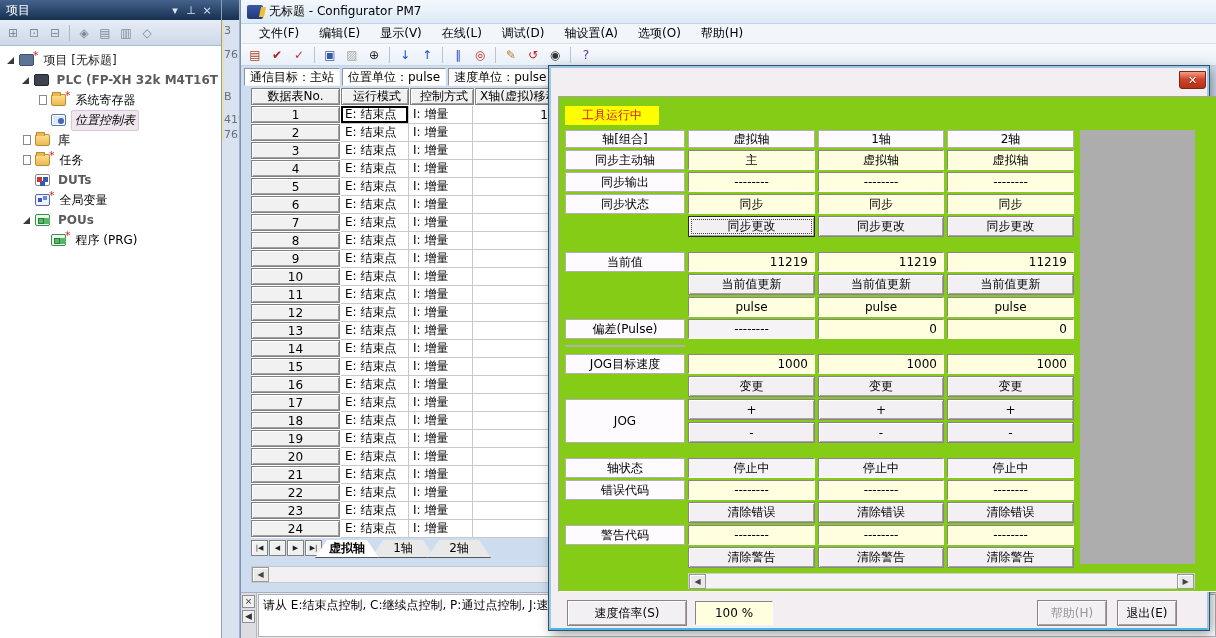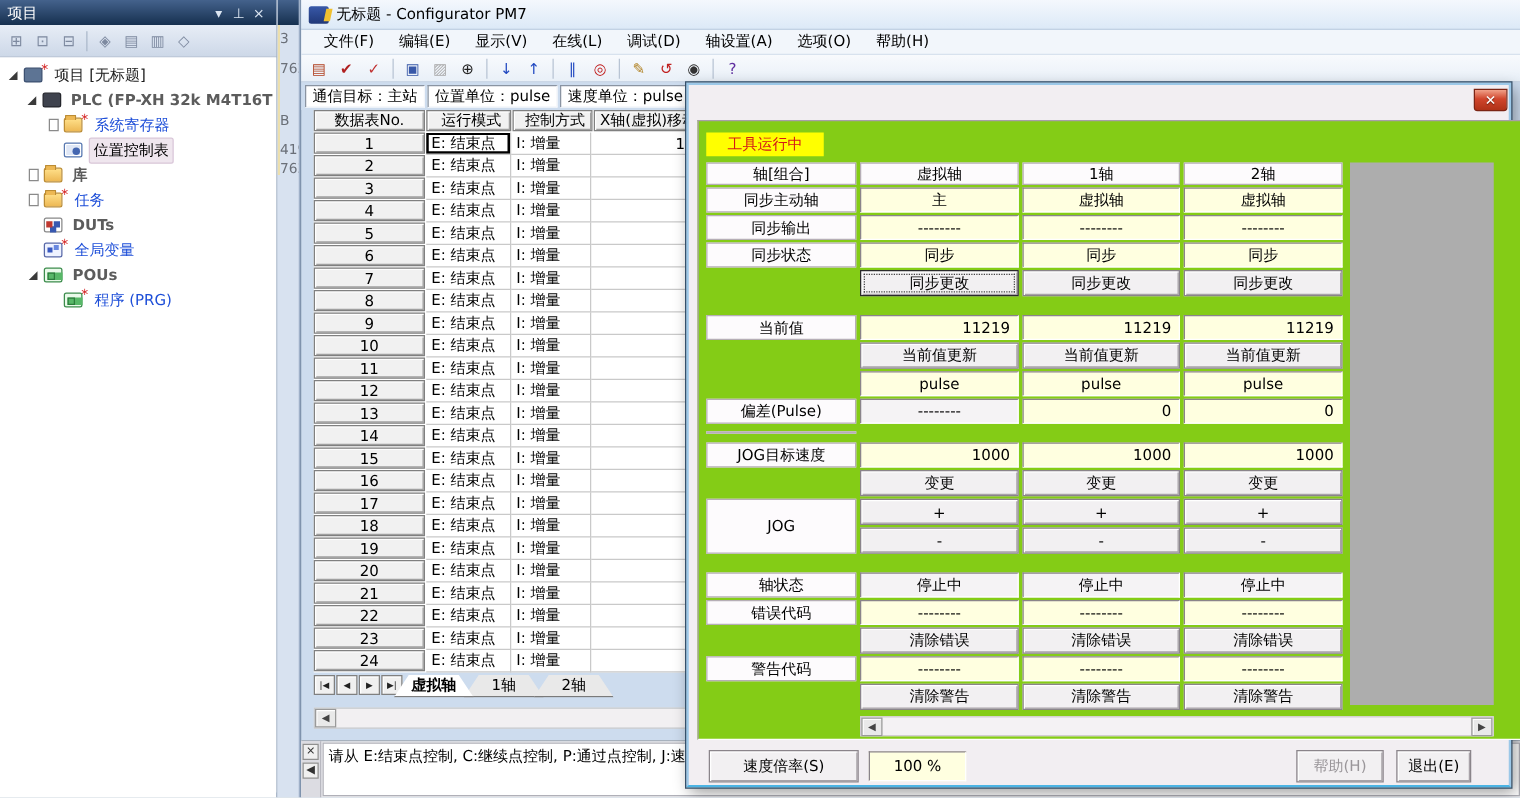--- a/index.html
+++ b/index.html
@@ -31,21 +31,21 @@
   .i-code::after{content:"";position:absolute;left:2px;top:2px;width:9px;height:1px;background:#6a7ca0;box-shadow:0 3px 0 #6a7ca0,0 6px 0 #6a7ca0;}
   .i-duts{background:#fff;border-color:#888;}
   .i-duts::after{content:"";position:absolute;left:1px;top:2px;width:5px;height:5px;background:#c03830;box-shadow:6px 0 0 #3858b0,3px 4px 0 #3858b0;}
   .i-gvars{background:#eef2ff;border-color:#5868a8;}
   .i-gvars::after{content:"";position:absolute;left:2px;top:3px;width:4px;height:4px;background:#3858c0;box-shadow:5px -2px 0 #6888e0;}
   .i-pou{background:#eafaea;border-color:#3c8c4c;}
   .i-pou::after{content:"";position:absolute;left:2px;top:3px;width:4px;height:4px;border:1px solid #2c7c3c;background:#58b868;box-shadow:6px 0 0 #58b868;}
   .star{color:#d42020;font-size:11px;margin-left:-6px;margin-top:-9px;margin-right:2px;}
   .tlabel{padding:1px 3px;}
   .tl-bold{font-weight:bold;color:#5c5c5c;}
-  .tl-muted{color:#1d4ed8;}
+  .tl-muted{color:#000000;}
   .tl-dark{color:#1a1a1a;}
   .tl-selected{color:#000;background:#efe6ee;border:1px solid #d9c6d8;border-radius:2px;}
 
   
   .strip{position:absolute;left:222px;top:0;width:18px;height:638px;background:#d8e2f0;overflow:hidden;border-right:1px solid #9fb0c8;}
   .strip-cap{position:absolute;left:0;top:0;width:18px;height:20px;background:linear-gradient(#44628c,#16304f);}
   .strip-edge{position:absolute;left:0;top:20px;width:2px;height:120px;background:#ecdfae;}
   .snum{position:absolute;left:2px;color:#6a6f78;font-size:11px;white-space:nowrap;}
 
   
@@ -142,21 +142,21 @@
           <span class="exp exp-open"></span>
           <span class="tico i-plc"></span>
           <span class="tlabel tl-bold">PLC (FP-XH 32k M4T16T</span>
         </div>
         <div class="trow" style="padding-left: 38px;">
           <span class="exp exp-col"></span>
           <span class="tico fold"></span>
           <span class="star">*</span>
           <span class="tlabel tl-muted">系统寄存器</span>
         </div>
-        <div class="trow" style="padding-left: 38px;">
+        <div class="trow" style="padding-left: 38px; font-style: italic;">
           <span class="exp "></span>
           <span class="tico i-postable"></span>
           <span class="tlabel tl-selected">位置控制表</span>
         </div>
         <div class="trow" style="padding-left: 22px;">
           <span class="exp exp-col"></span>
           <span class="tico fold"></span>
           <span class="tlabel tl-bold">库</span>
         </div>
         <div class="trow" style="padding-left: 22px;">

